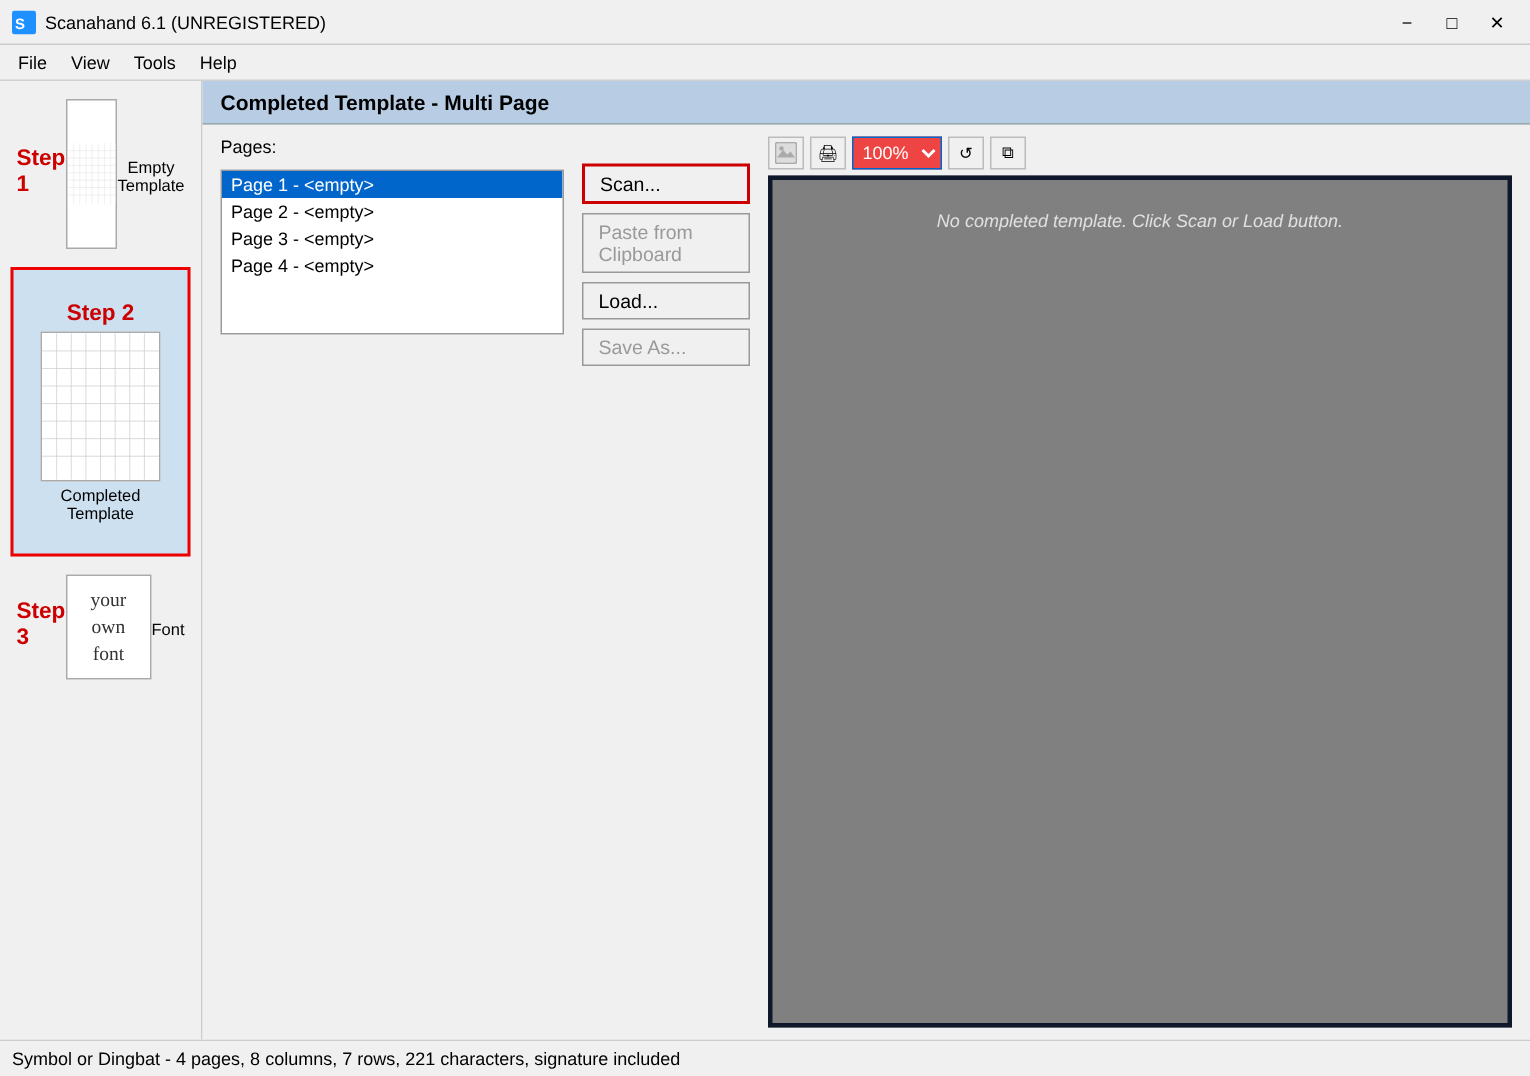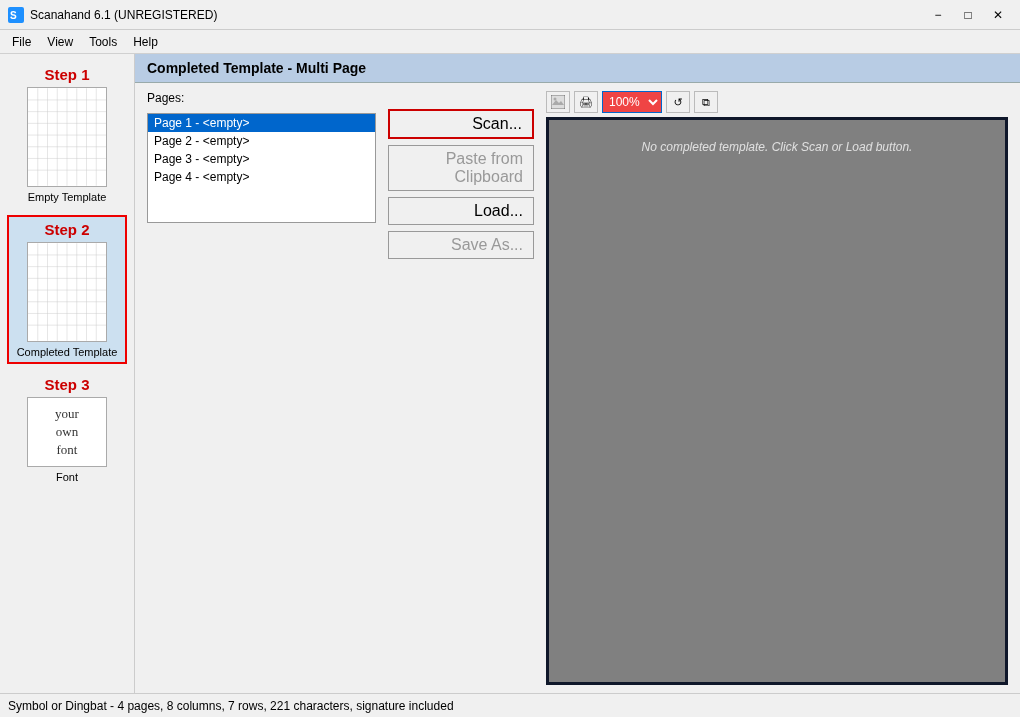--- a/index.html
+++ b/index.html
@@ -59,21 +59,21 @@
       align-items: center;
       gap: 8px;
       overflow-y: auto;
     }
 
     .step-block {
       width: 120px;
       display: flex;
       flex-direction: column;
       align-items: center;
-      padding: 4px;
+      padding: 20px;
     }
     .step-block.active {
       border: 2px solid #e00;
       background: #cce0f0;
     }
 
     .step-label {
       font-size: 15px;
       font-weight: bold;
       color: #cc0000;
@@ -156,27 +156,27 @@
     }
 
     .buttons-panel {
       display: flex;
       flex-direction: column;
       gap: 6px;
       padding-top: 18px;
     }
 
     .btn {
-      width: 146px;
+      width: 112px;
       padding: 4px 10px;
-      font-size: 16px;
+      font-size: 13px;
       border: 1px solid #999;
       background: #f0f0f0;
       cursor: pointer;
-      text-align: right;
+      text-align: left;
       min-height: 24px;
     }
     .btn:disabled { color: #999; cursor: default; }
     .btn.scan-btn {
       border: 2px solid #cc0000;
       font-weight: normal;
     }
 
     
     .preview-section {
@@ -243,21 +243,21 @@
     
     .thumb-svg {
       width: 100%;
       height: 100%;
     }
 
     
     .step-inactive {
       width: 120px;
       display: flex;
-      flex-direction: column;
+      flex-direction: row;
       align-items: center;
       padding: 4px;
     }
   </style>
 </head>
 <body>
 
 <div class="titlebar">
   <div class="titlebar-icon">
     <svg width="16" height="16" viewBox="0 0 16 16">

